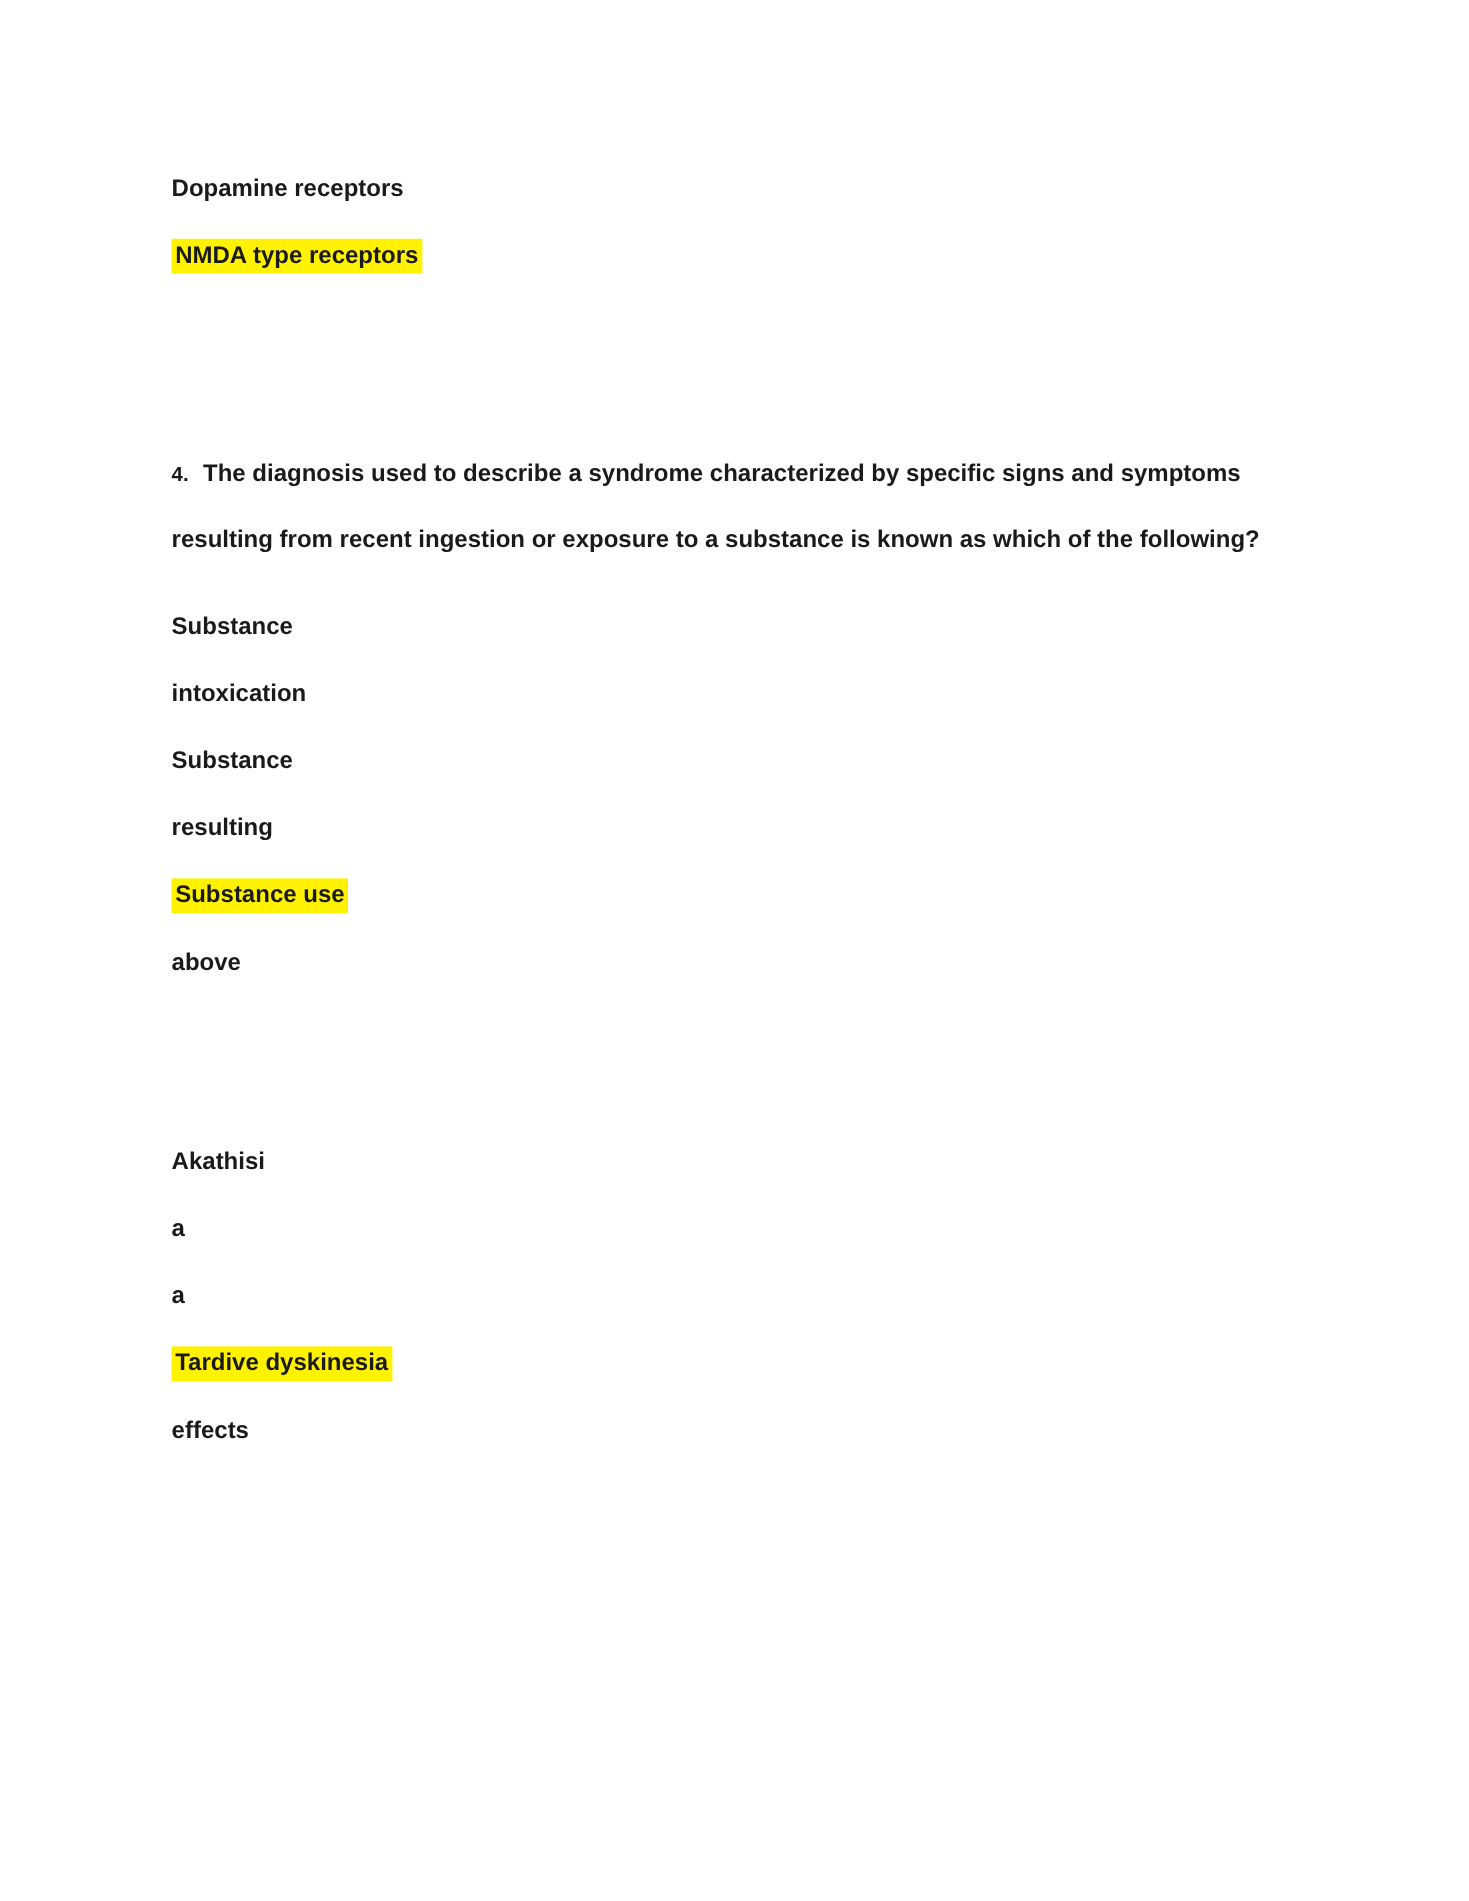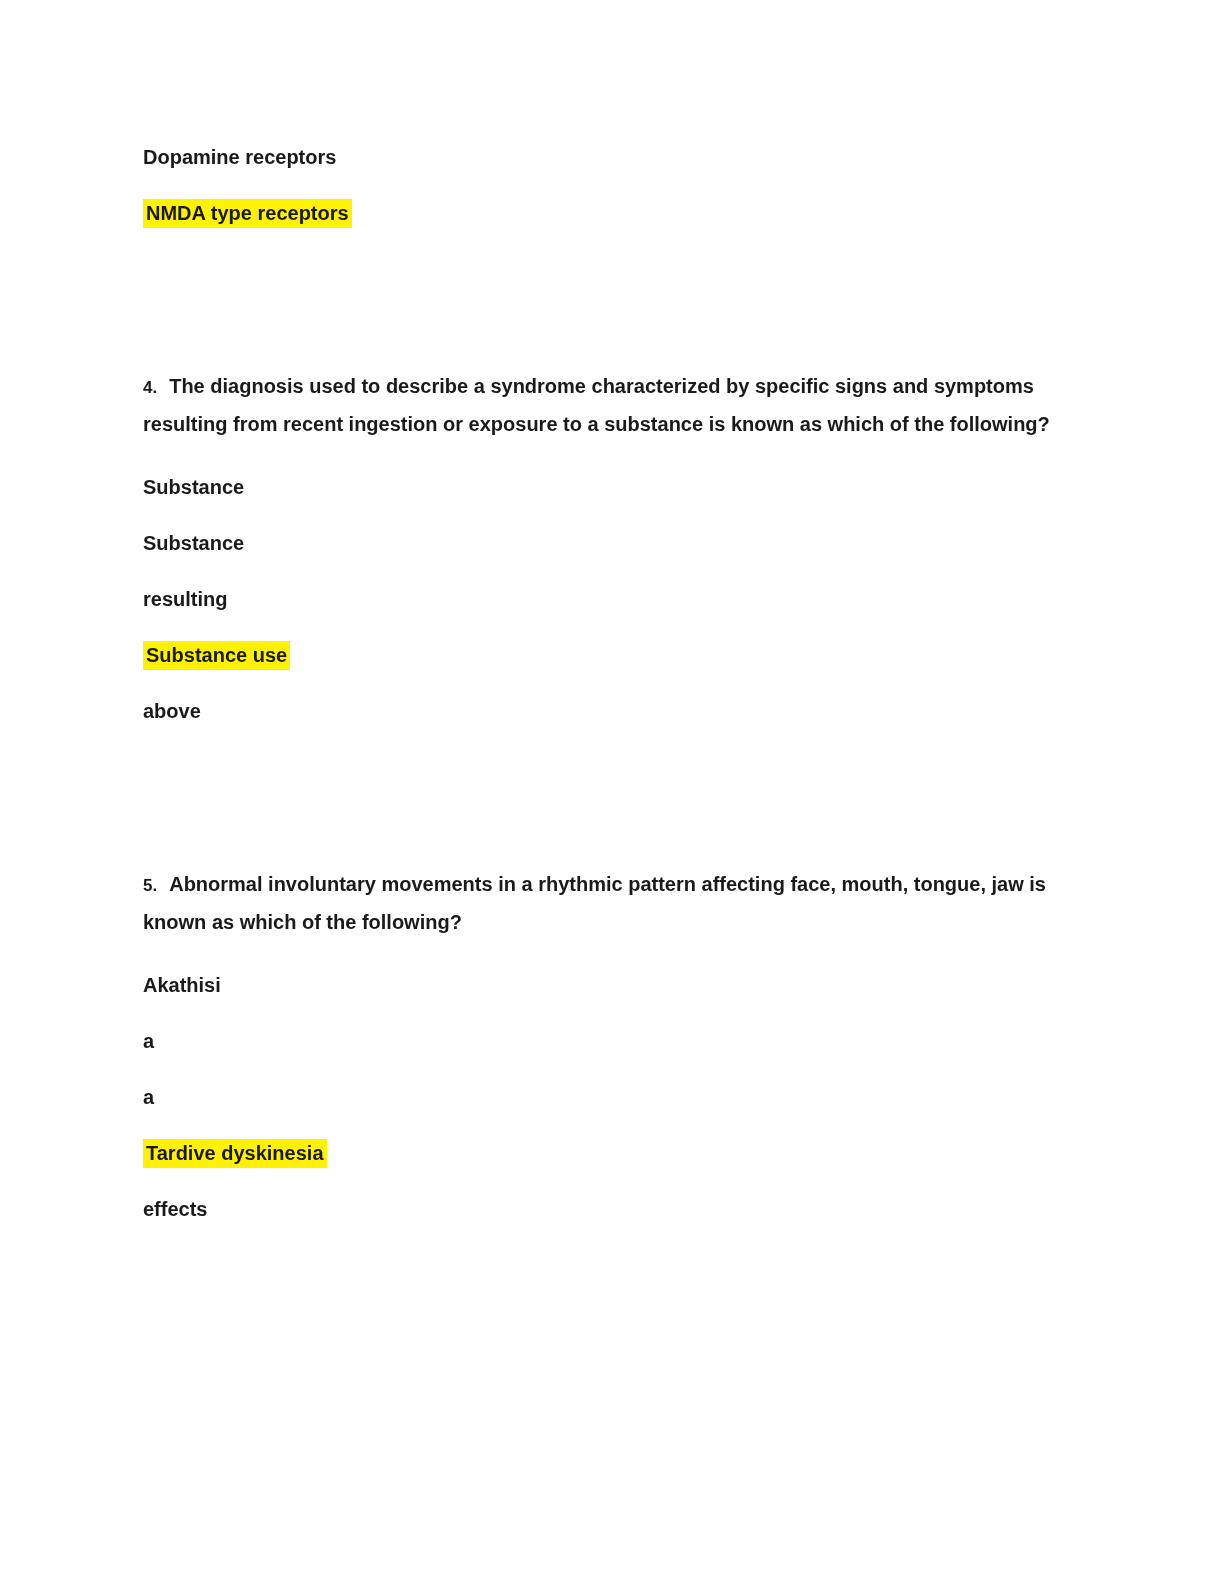--- a/index.html
+++ b/index.html
@@ -23,21 +23,21 @@
   }
   .line {
     margin: 0 0 34px 0;
     font-size: 20px;
     font-weight: 700;
     color: var(--text-color, #1a1a1a);
     line-height: 22px;
     max-width: 955px;
   }
   .line.question {
-    line-height: 36px;
+    line-height: 54px;
   }
   .line.blank {
     height: 21px;
   }
   .qnum {
     font-size: 17px;
     margin-right: 12px;
     font-weight: 700;
   }
   .hl {
@@ -49,26 +49,26 @@
 <body>
 
 <div class="page">
   <div id="doc-lines">
       <p class="line"><span>Dopamine receptors</span></p>
       <p class="line"><span class="hl">NMDA type receptors</span></p>
       <p class="line blank"></p>
       <p class="line blank"></p>
       <p class="line question"><span class="qnum">4.</span><span>The diagnosis used to describe a syndrome characterized by specific signs and symptoms resulting from recent ingestion or exposure to a substance is known as which of the following?</span></p>
       <p class="line"><span>Substance</span></p>
+      <p class="line"><span>intoxication</span></p>
       <p class="line"><span>Substance</span></p>
       <p class="line"><span>resulting</span></p>
       <p class="line"><span class="hl">Substance use</span></p>
       <p class="line"><span>above</span></p>
       <p class="line blank"></p>
       <p class="line blank"></p>
-      <p class="line question"><span class="qnum">5.</span><span>Abnormal involuntary movements in a rhythmic pattern affecting face, mouth, tongue, jaw is known as which of the following?</span></p>
       <p class="line"><span>Akathisi</span></p>
       <p class="line"><span>a</span></p>
       <p class="line"><span>a</span></p>
       <p class="line"><span class="hl">Tardive dyskinesia</span></p>
       <p class="line"><span>effects</span></p>
     </div>
 </div>
 
 </body></html>

